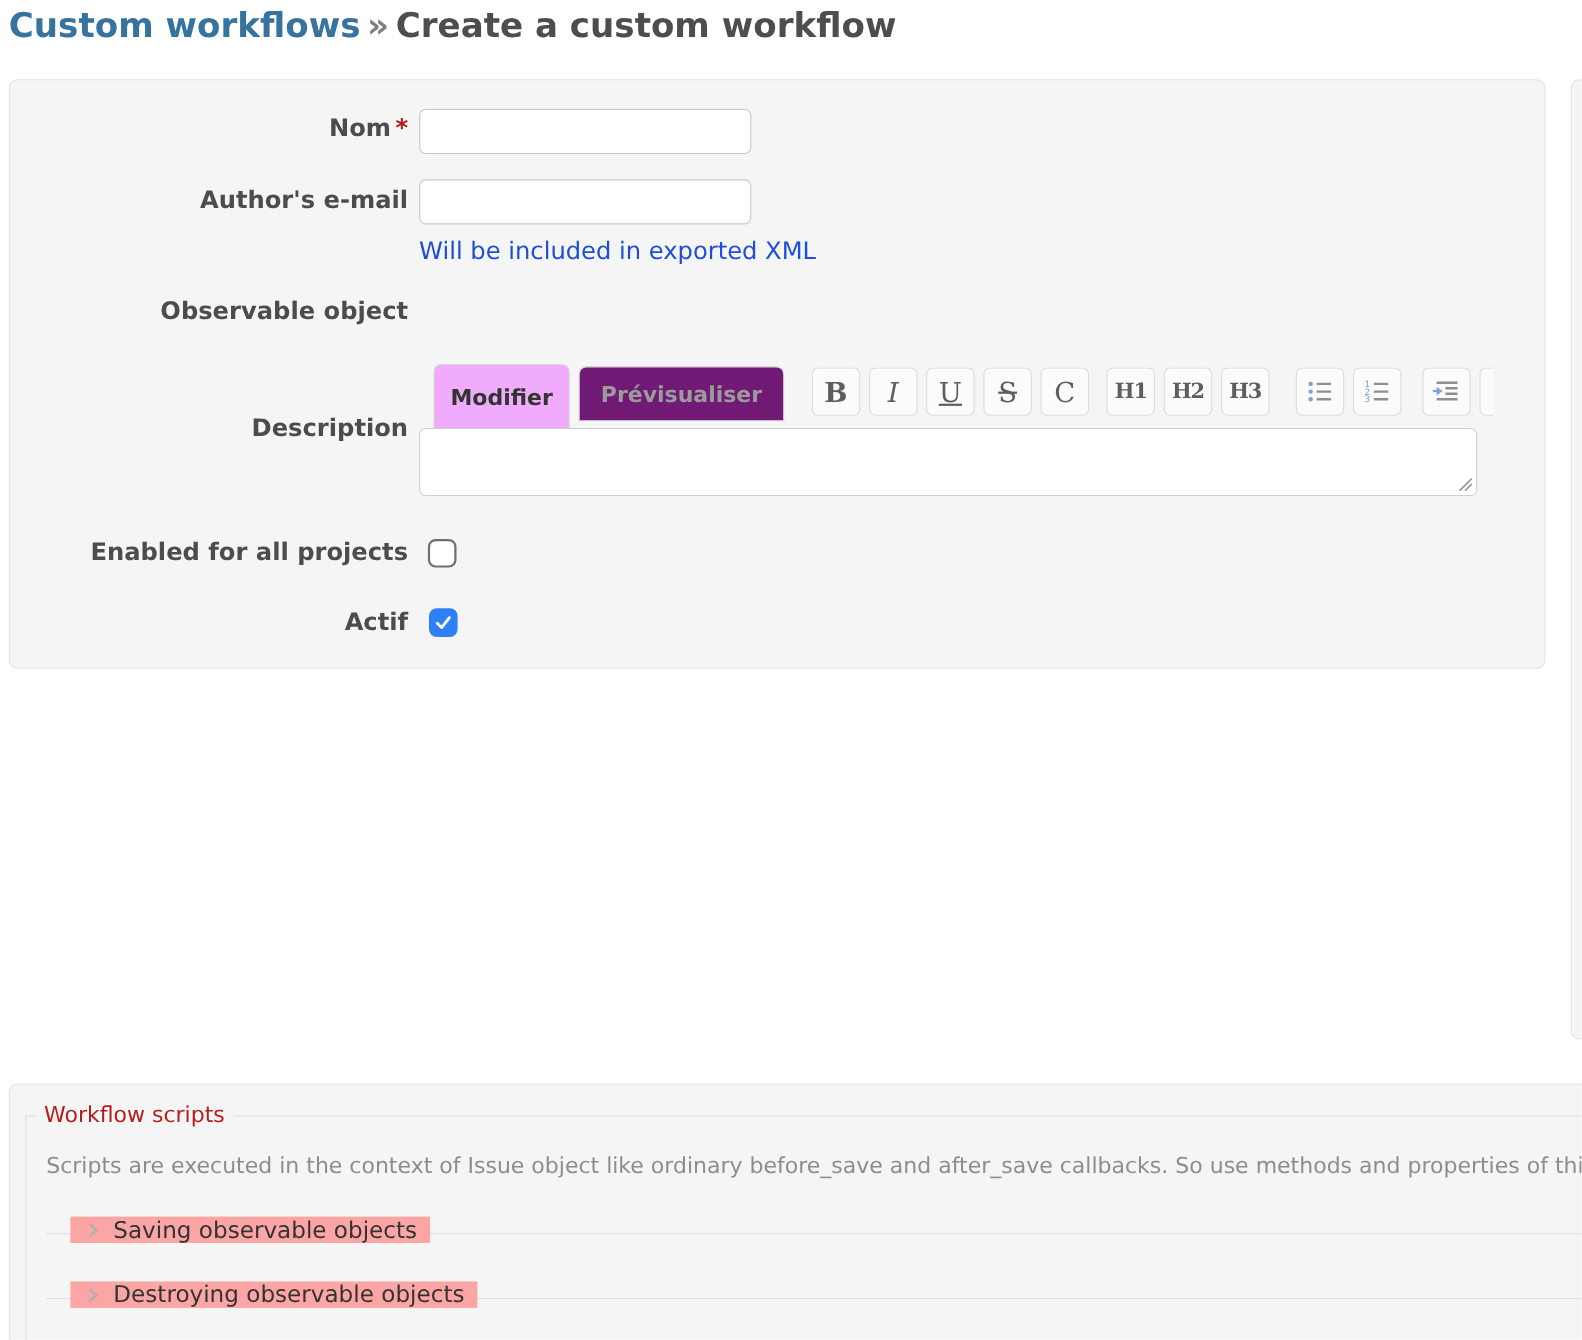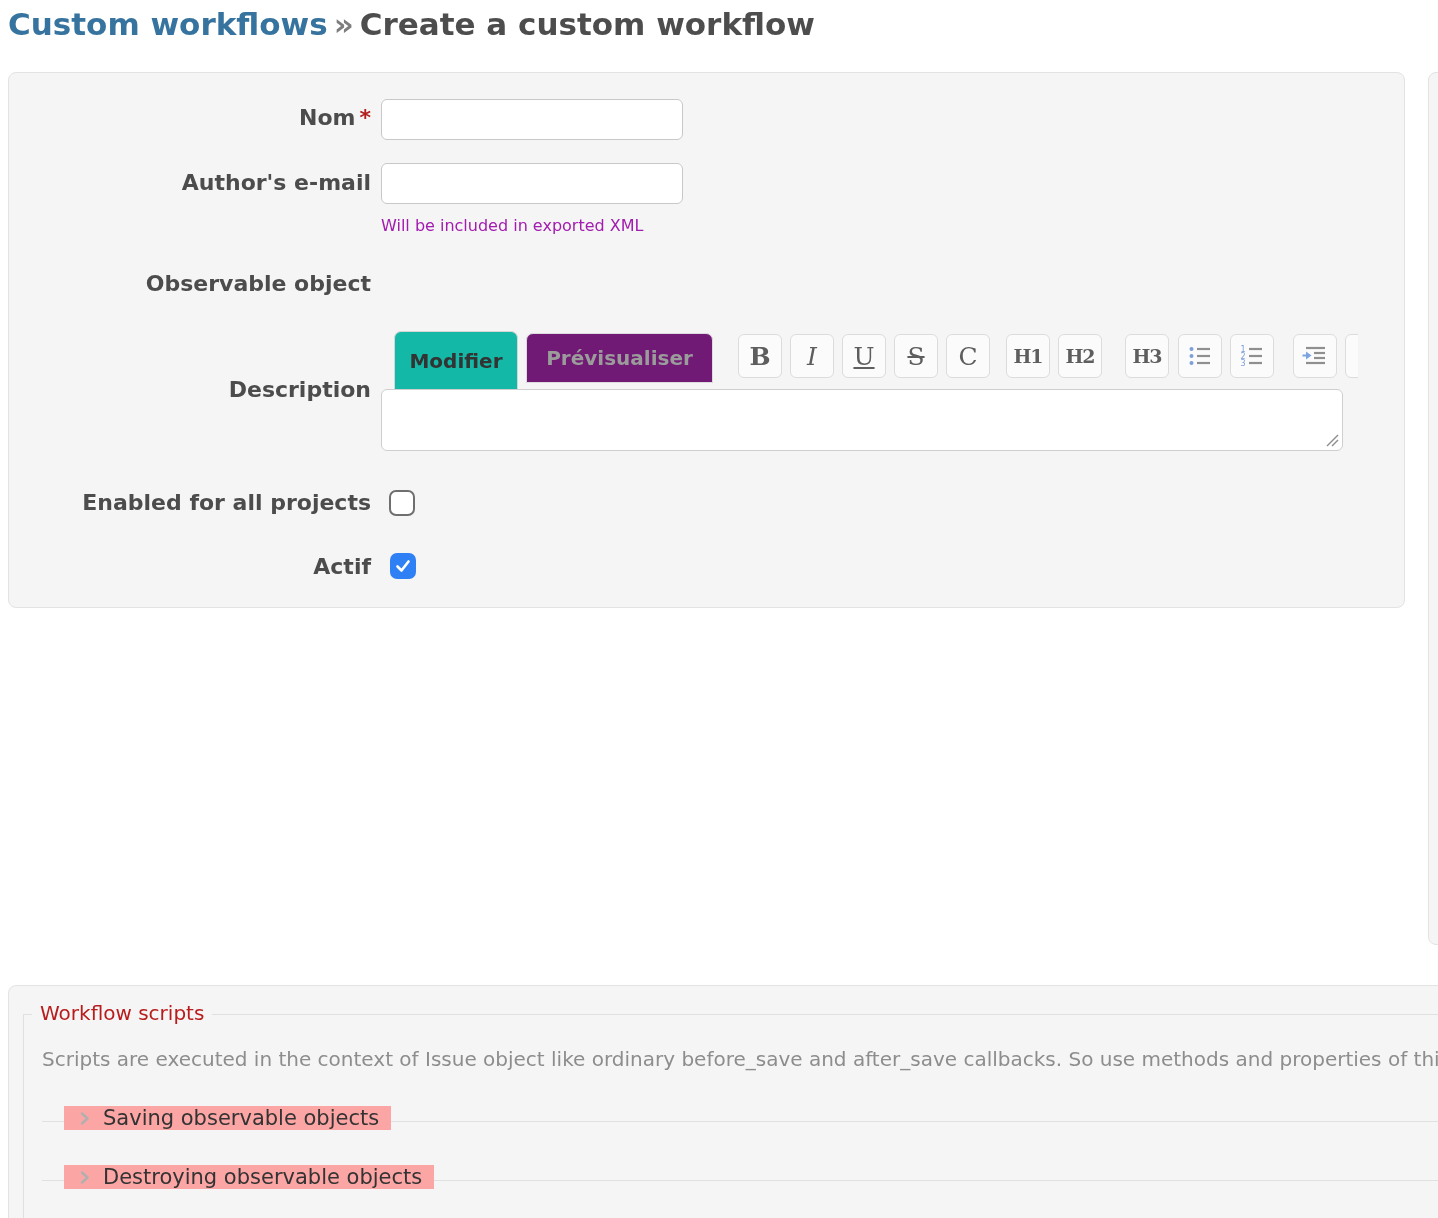--- a/index.html
+++ b/index.html
@@ -16,26 +16,26 @@
   .header .title { color:#4d4d4d; }
   
   .panel { position:absolute; background:#f5f5f5; border:1px solid #e3e3e3; border-radius:8px; }
   #main-box   { left:8px; top:72px; width:1397px; height:536px; }
   #side-box   { left:1428px; top:72px; width:90px; height:873px; }
   #bottom-box { left:8px; top:985px; width:1470px; height:260px; border-radius:8px 8px 0 0; }
   
   .flabel { position:absolute; left:0; width:362px; text-align:right; font-weight:bold; color:#4c4c4c; font-size:22px; white-space:nowrap; }
   .req { color:#b32020; font-weight:bold; padding-left:4px; }
   .txt-input { position:absolute; width:302px; height:41px; background:#fff; border:1px solid #c8c8c8; border-radius:6px; font-size:20px; padding:0 10px; font-family:inherit; color:#333; outline:none; }
-  .hint { position:absolute; left:372px; top:143px; color:#a21caf; font-size:16px; }
+  .hint { position:absolute; left:372px; top:143px; color:#1d4ed8; font-size:22px; }
   .select { position:absolute; left:372px; top:190px; width:374px; height:42px; background:#fff; border:2px solid #74aedd; border-radius:8px; font-size:21px; color:#333; display:flex; align-items:center; padding:0 14px; cursor:pointer; }
   .select .chev { position:absolute; right:12px; top:12px; }
   
   .tab { position:absolute; font-size:20px; font-weight:bold; display:flex; align-items:center; justify-content:center; cursor:pointer; }
-  .tab.active { left:385px; top:258px; width:124px; height:58px; background:#14b8a6; border:1px solid #d6d6d6; border-bottom:none; border-radius:7px 7px 0 0; color:#333; }
+  .tab.active { left:385px; top:258px; width:124px; height:58px; background:#f0abfc; border:1px solid #d6d6d6; border-bottom:none; border-radius:7px 7px 0 0; color:#333; }
   .tab.inactive { left:517px; top:260px; width:187px; height:50px; background:#701a75; border:1px solid #dcdcdc; border-radius:7px 7px 0 0; color:#9b9b9b; }
   
   #toolbar { position:absolute; left:729px; top:261px; width:620px; height:46px; overflow:hidden; }
   .tb-btn { position:absolute; top:0; width:44px; height:44px; background:#fbfbfb; border:1px solid #dcdcdc; border-radius:6px; display:flex; align-items:center; justify-content:center; cursor:pointer; font-family:"DejaVu Serif","Liberation Serif",serif; color:#5e5e5e; }
   .tb-letter { font-size:25px; }
   .tb-b { font-weight:bold; }
   .tb-i { font-style:italic; }
   .tb-u { text-decoration:underline; }
   .tb-s { text-decoration:line-through; }
   .tb-h { font-size:19px; font-weight:bold; letter-spacing:-1px; }
@@ -96,21 +96,21 @@
         </div>
       <div class="tb-btn" style="left:208px;">
           <span class="tb-letter">C</span>
         </div>
       <div class="tb-btn" style="left:268px;">
           <span class="tb-h">H1</span>
         </div>
       <div class="tb-btn" style="left:320px;">
           <span class="tb-h">H2</span>
         </div>
-      <div class="tb-btn" style="left:372px;margin-left:15px;">
+      <div class="tb-btn" style="left:372px;">
           <span class="tb-h">H3</span>
         </div>
       <div class="tb-btn" style="left:440px;">
         <span>
           <svg width="26" height="26" viewBox="0 0 26 26">
             <circle cx="4.5" cy="6" r="2" fill="#7d9fd9"></circle>
               <line x1="10" y1="6" x2="23" y2="6" stroke="#8f8f8f" stroke-width="2.2"></line>
             <circle cx="4.5" cy="13" r="2" fill="#7d9fd9"></circle>
               <line x1="10" y1="13" x2="23" y2="13" stroke="#8f8f8f" stroke-width="2.2"></line>
             <circle cx="4.5" cy="20" r="2" fill="#7d9fd9"></circle>

